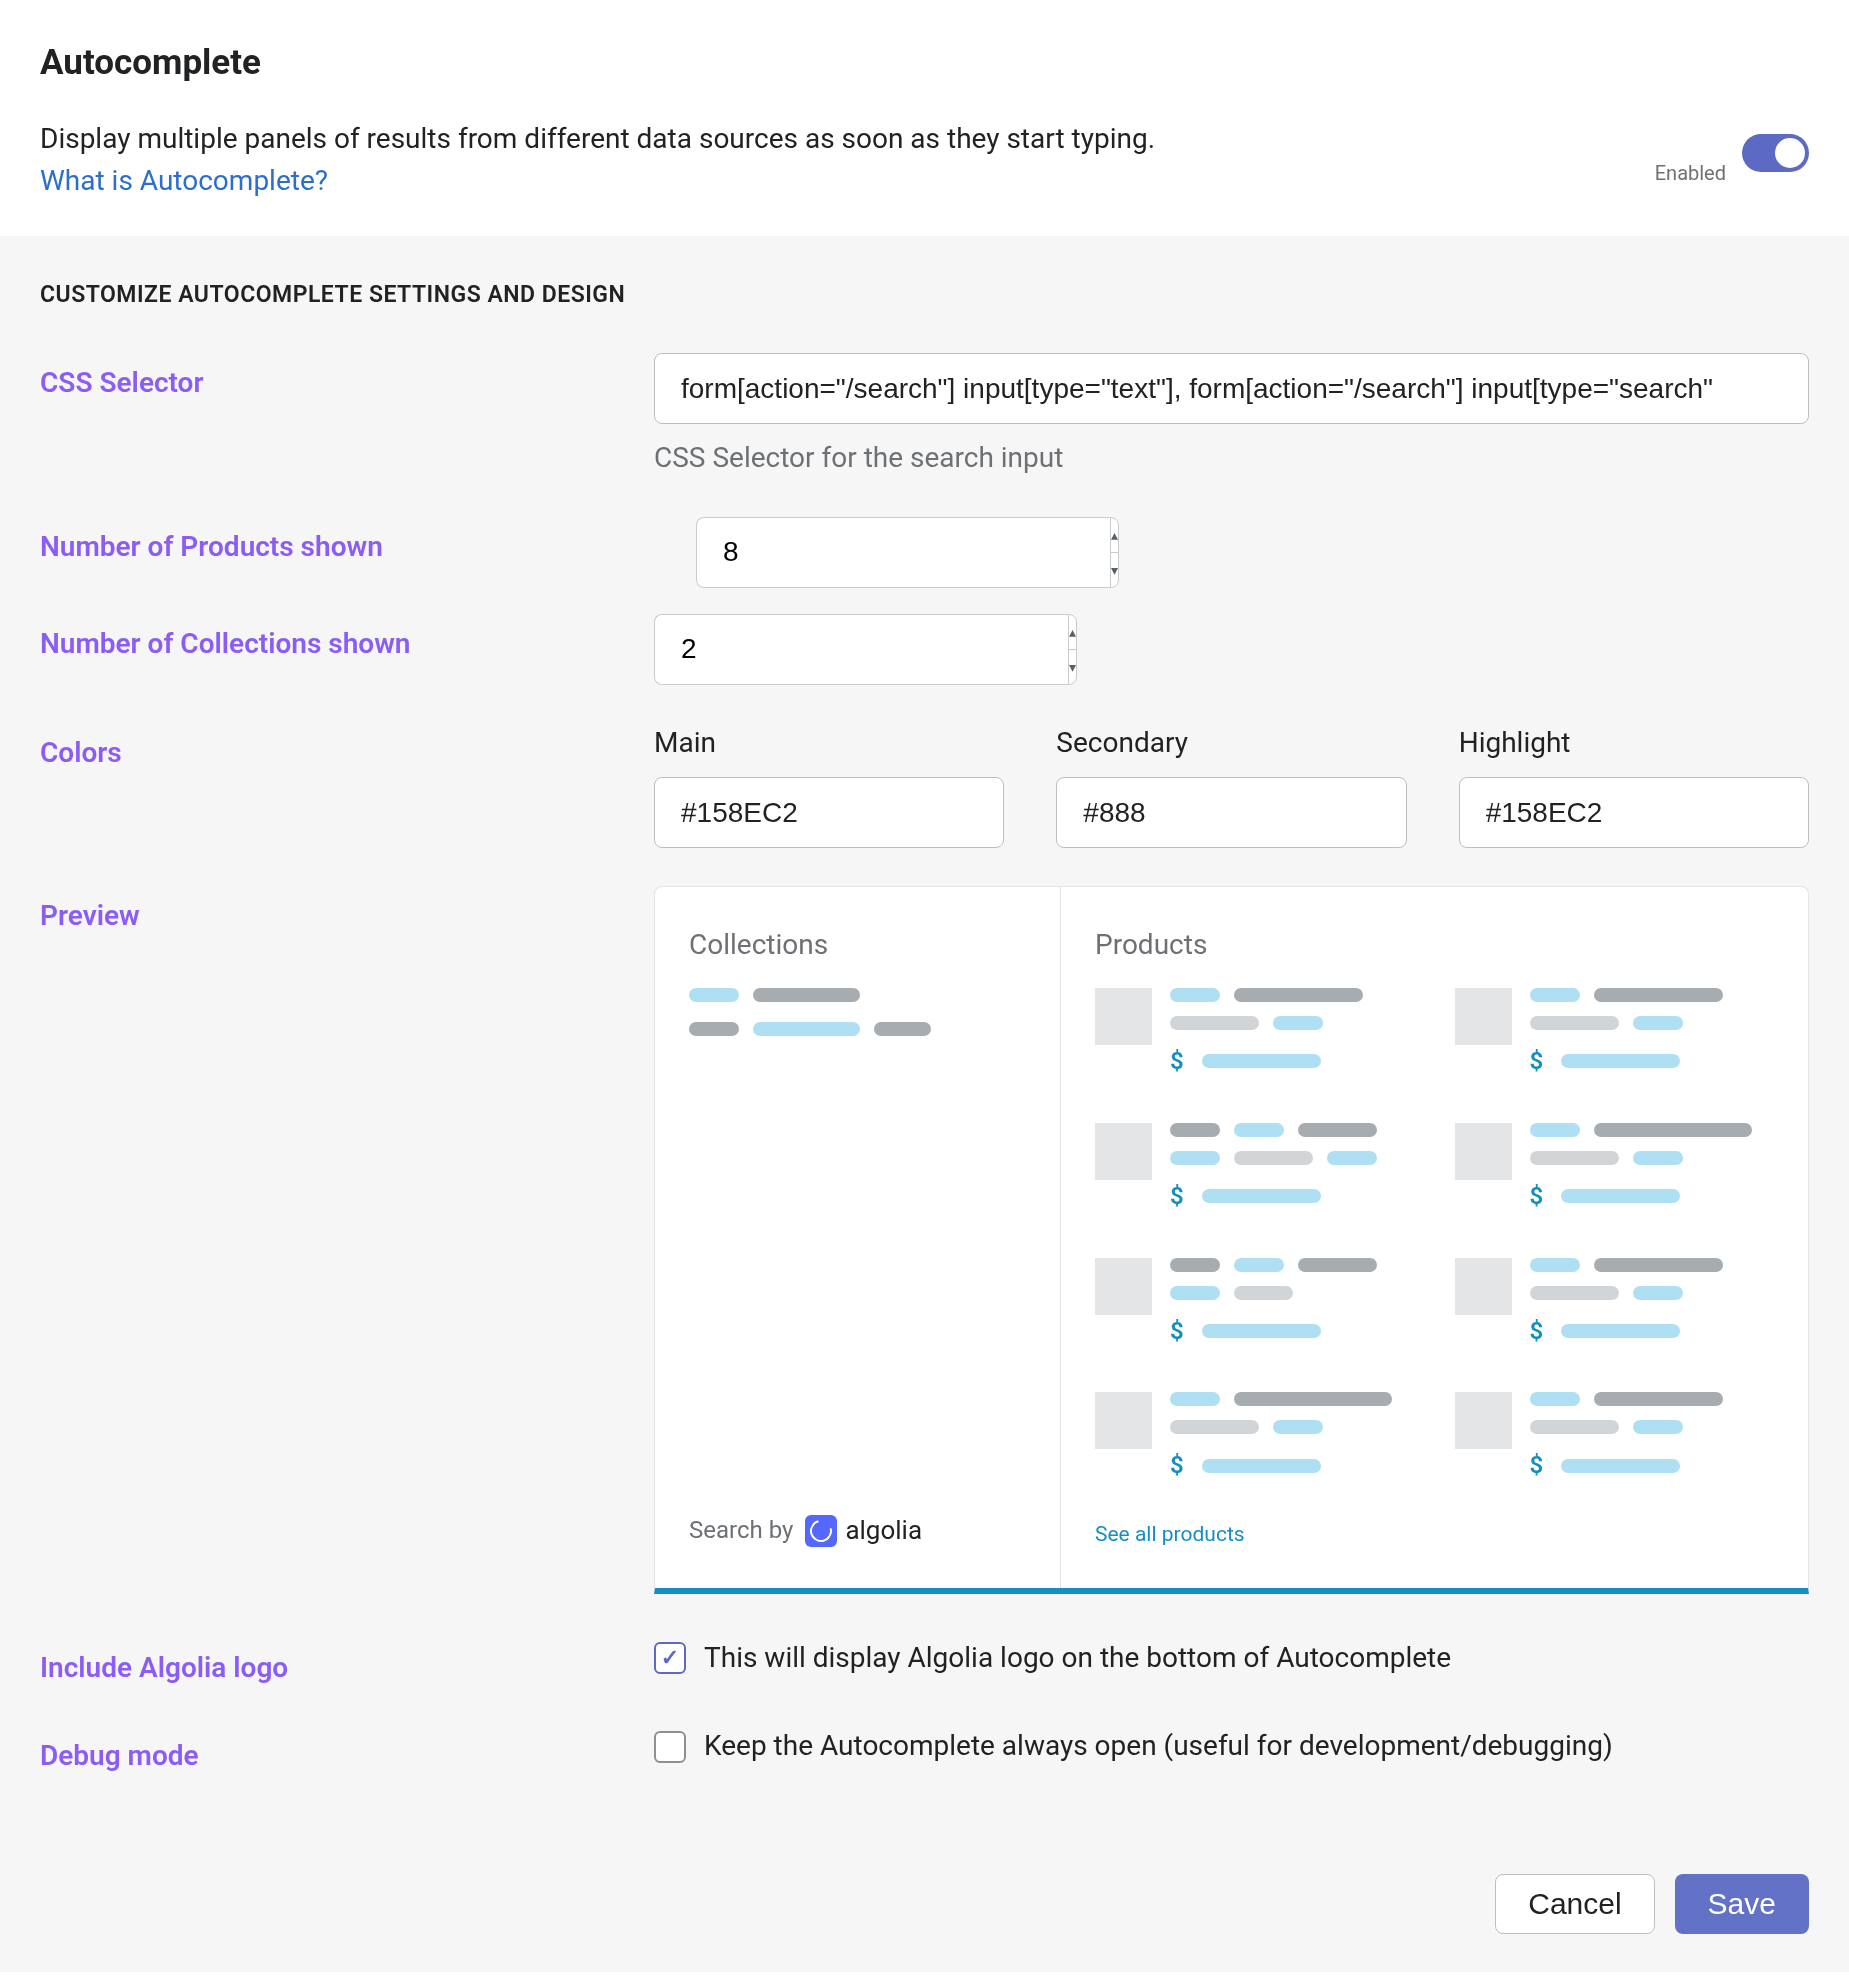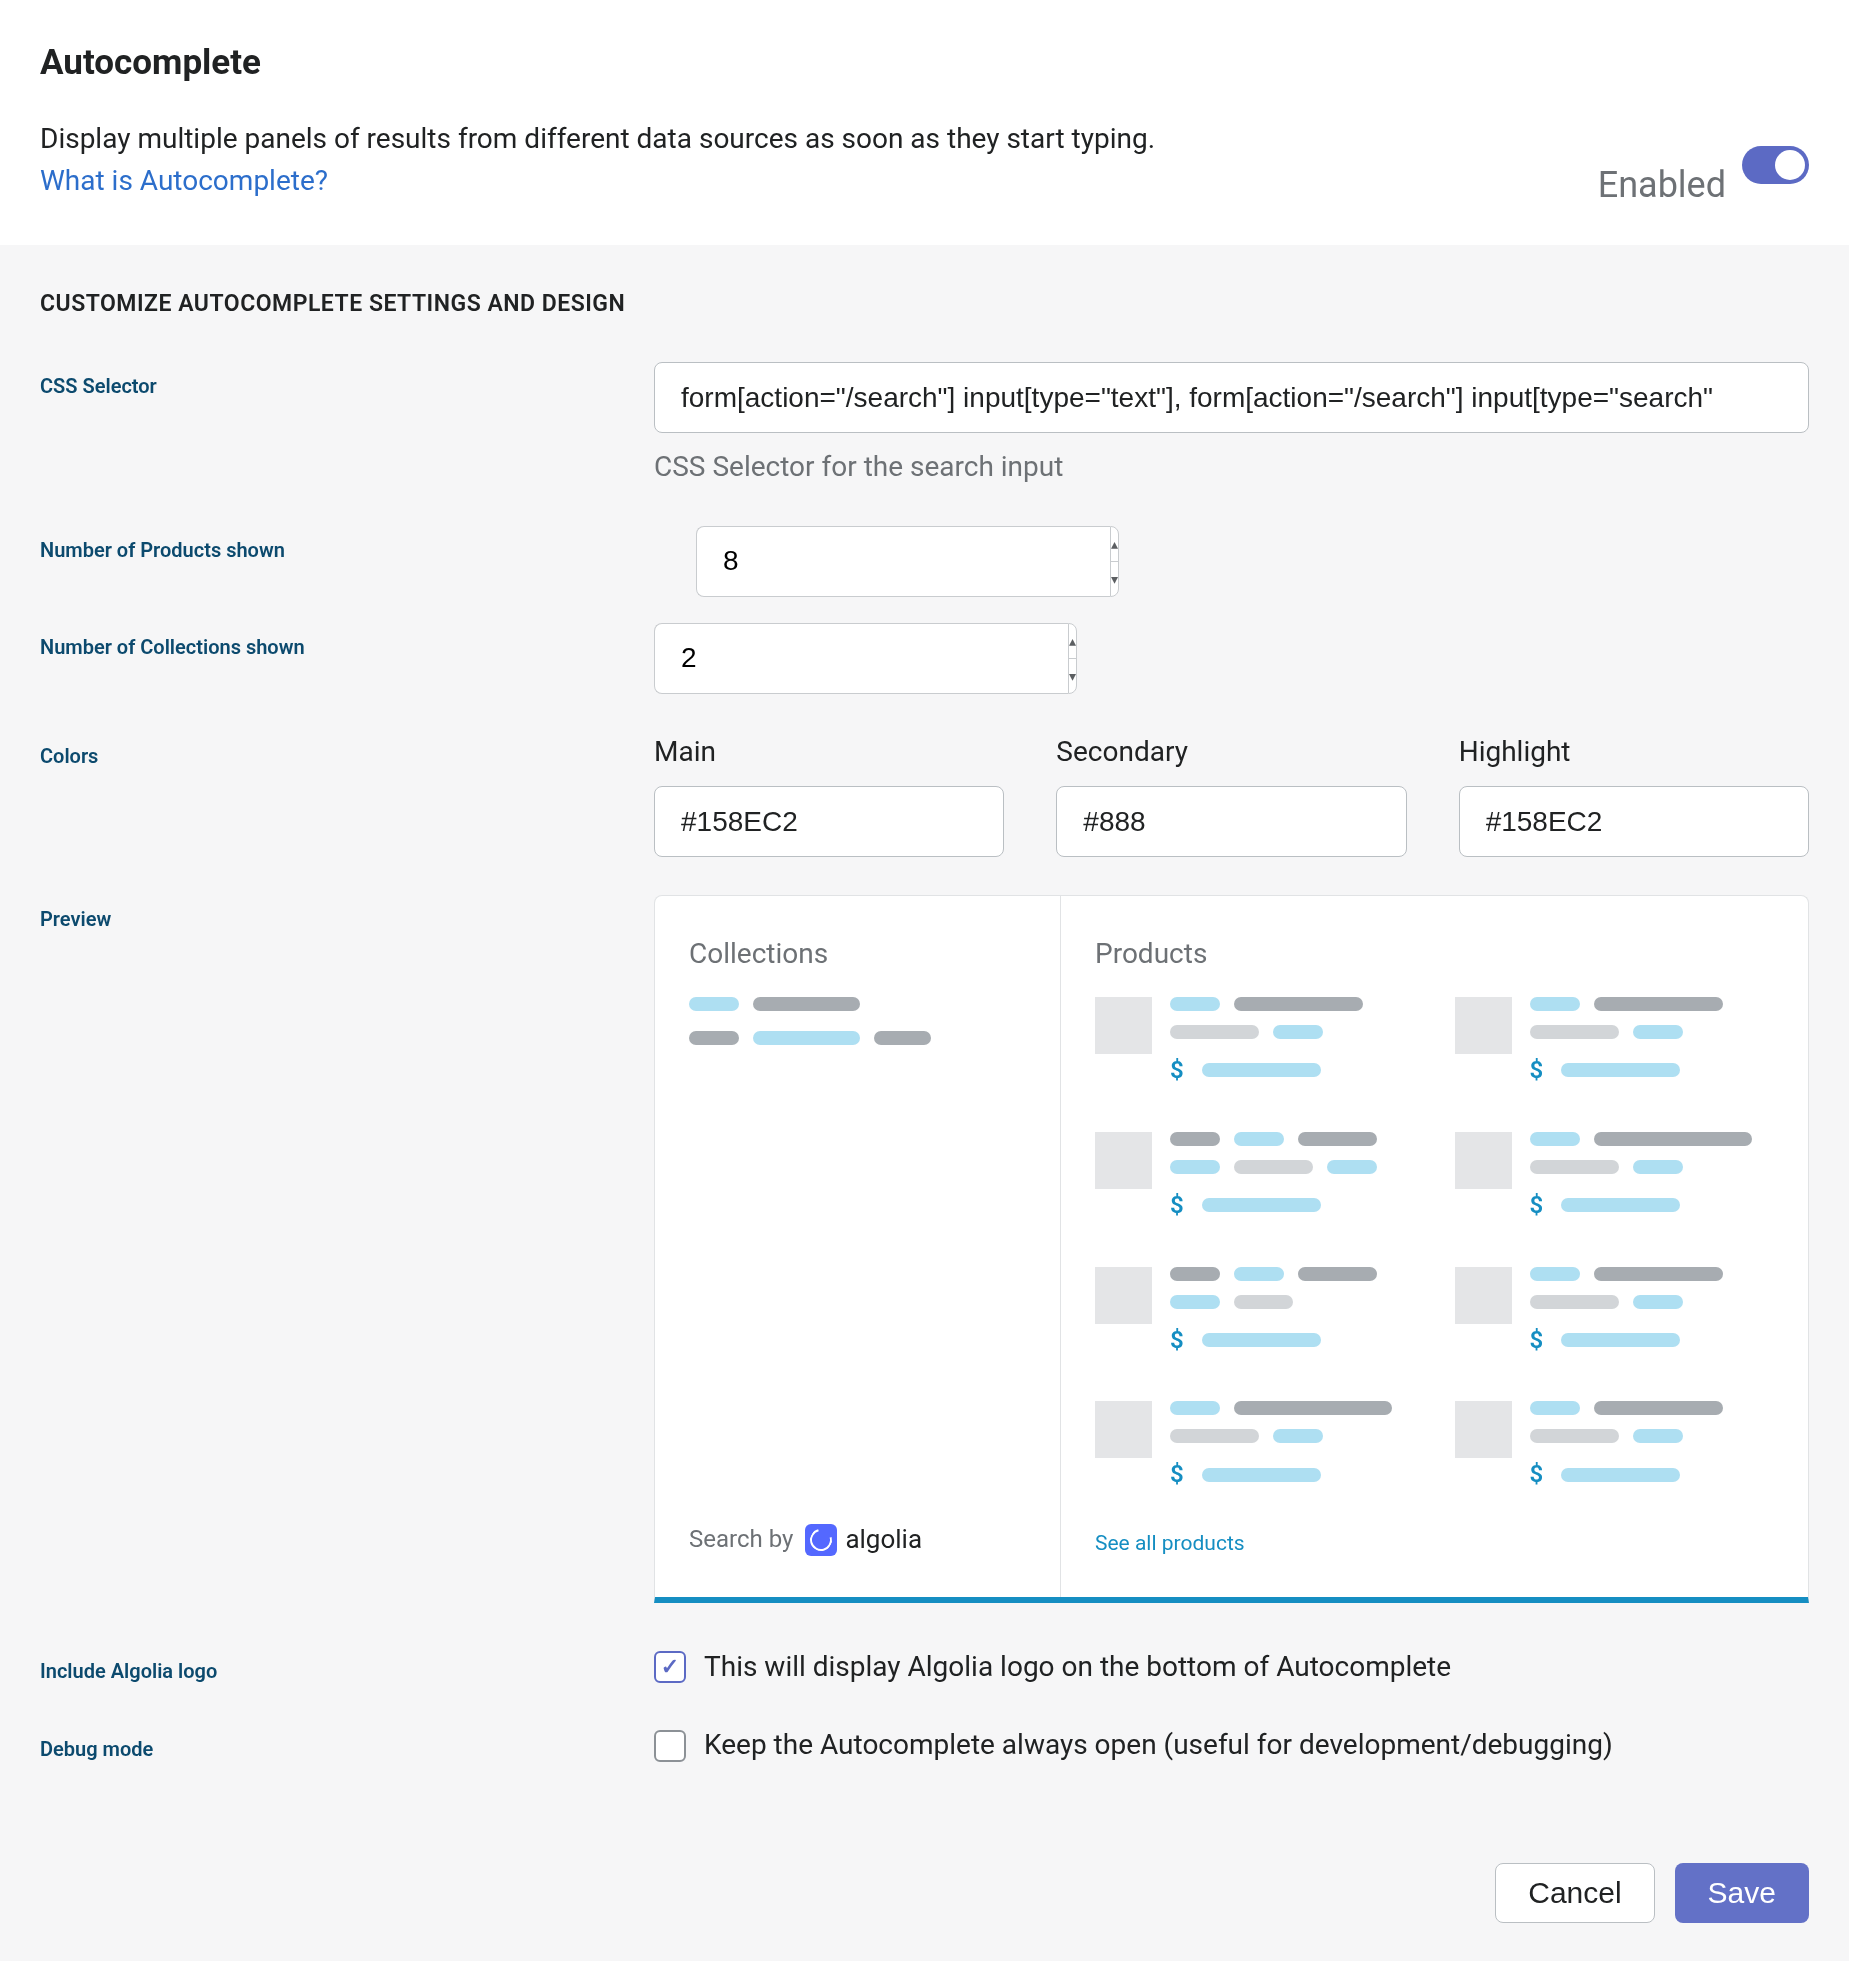--- a/index.html
+++ b/index.html
@@ -11,37 +11,37 @@
       line-height: 1.45;
     }
     .page { width: 1849px; }
     .header { padding: 38px 40px 34px 40px; background: #fff; }
     .header h1 { font-size: 35px; font-weight: 700; margin-bottom: 30px; }
     .header-row { display: flex; justify-content: space-between; align-items: flex-start; }
     .header-desc { max-width: 1386px; }
     .header-desc p { font-size: 28px; color: #202223; margin-bottom: 2px; }
     .header-desc a { color: #2c6ecb; text-decoration: none; font-size: 28px; }
     .enabled-wrap { display: flex; align-items: center; gap: 16px; }
-    .enabled-label { color: #6d7175; font-size: 36px; margin-top: 40px; }
+    .enabled-label { color: #6d7175; font-size: 20px; margin-top: 40px; }
     .toggle {
       width: 67px; height: 38px; background: #5c6ac4; border-radius: 19px;
       position: relative; cursor: pointer;
     }
     .toggle::after {
       content: ""; position: absolute; width: 30px; height: 30px;
       background: #fff; border-radius: 50%; top: 4px; right: 4px;
     }
     .settings { background: #f6f6f7; padding: 42px 40px 38px 40px; }
     .section-label {
       font-size: 23px; font-weight: 600; letter-spacing: 0.5px;
       color: #202223; text-transform: uppercase; margin-bottom: 42px;
     }
     .field-row { display: flex; margin-bottom: 38px; }
     .field-label {
-      width: 614px; font-weight: 600; font-size: 20px; color: #0c4a6e;
+      width: 614px; font-weight: 600; font-size: 28px; color: #8b5cf6;
       padding-top: 10px; flex-shrink: 0;
     }
     .field-content { flex: 1; }
     .text-input {
       width: 100%; height: 71px; padding: 0 26px;
       border: 1px solid #babfc3; border-radius: 8px;
       font-size: 28px; color: #202223; background: #fff;
     }
     .help-text { color: #6d7175; font-size: 28px; margin-top: 14px; }
     .spinner-wrap { display: flex; width: 356px; }

